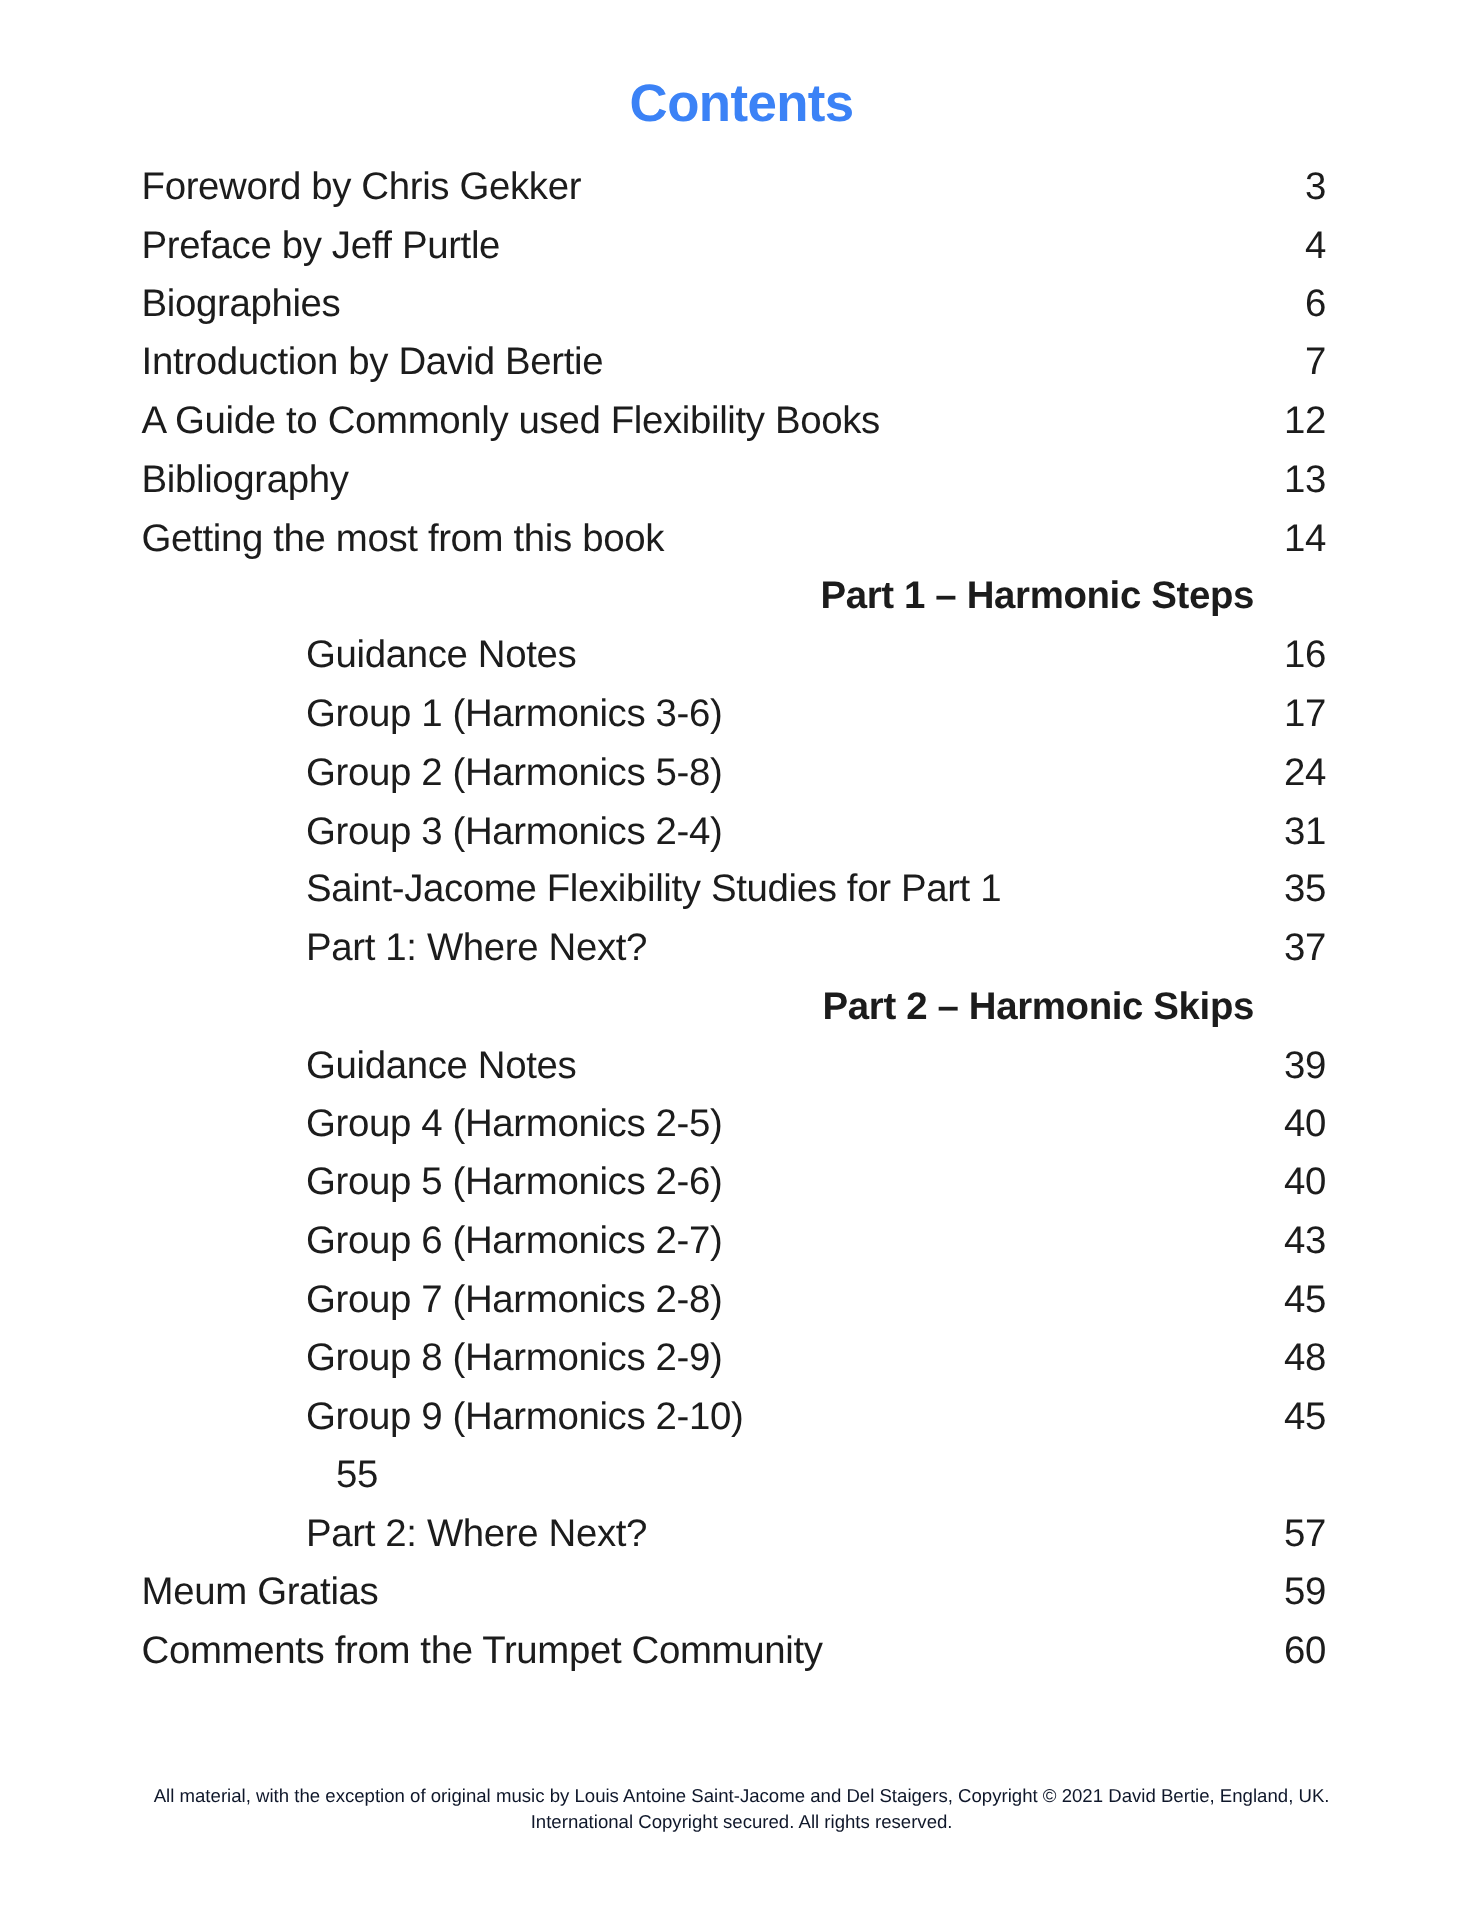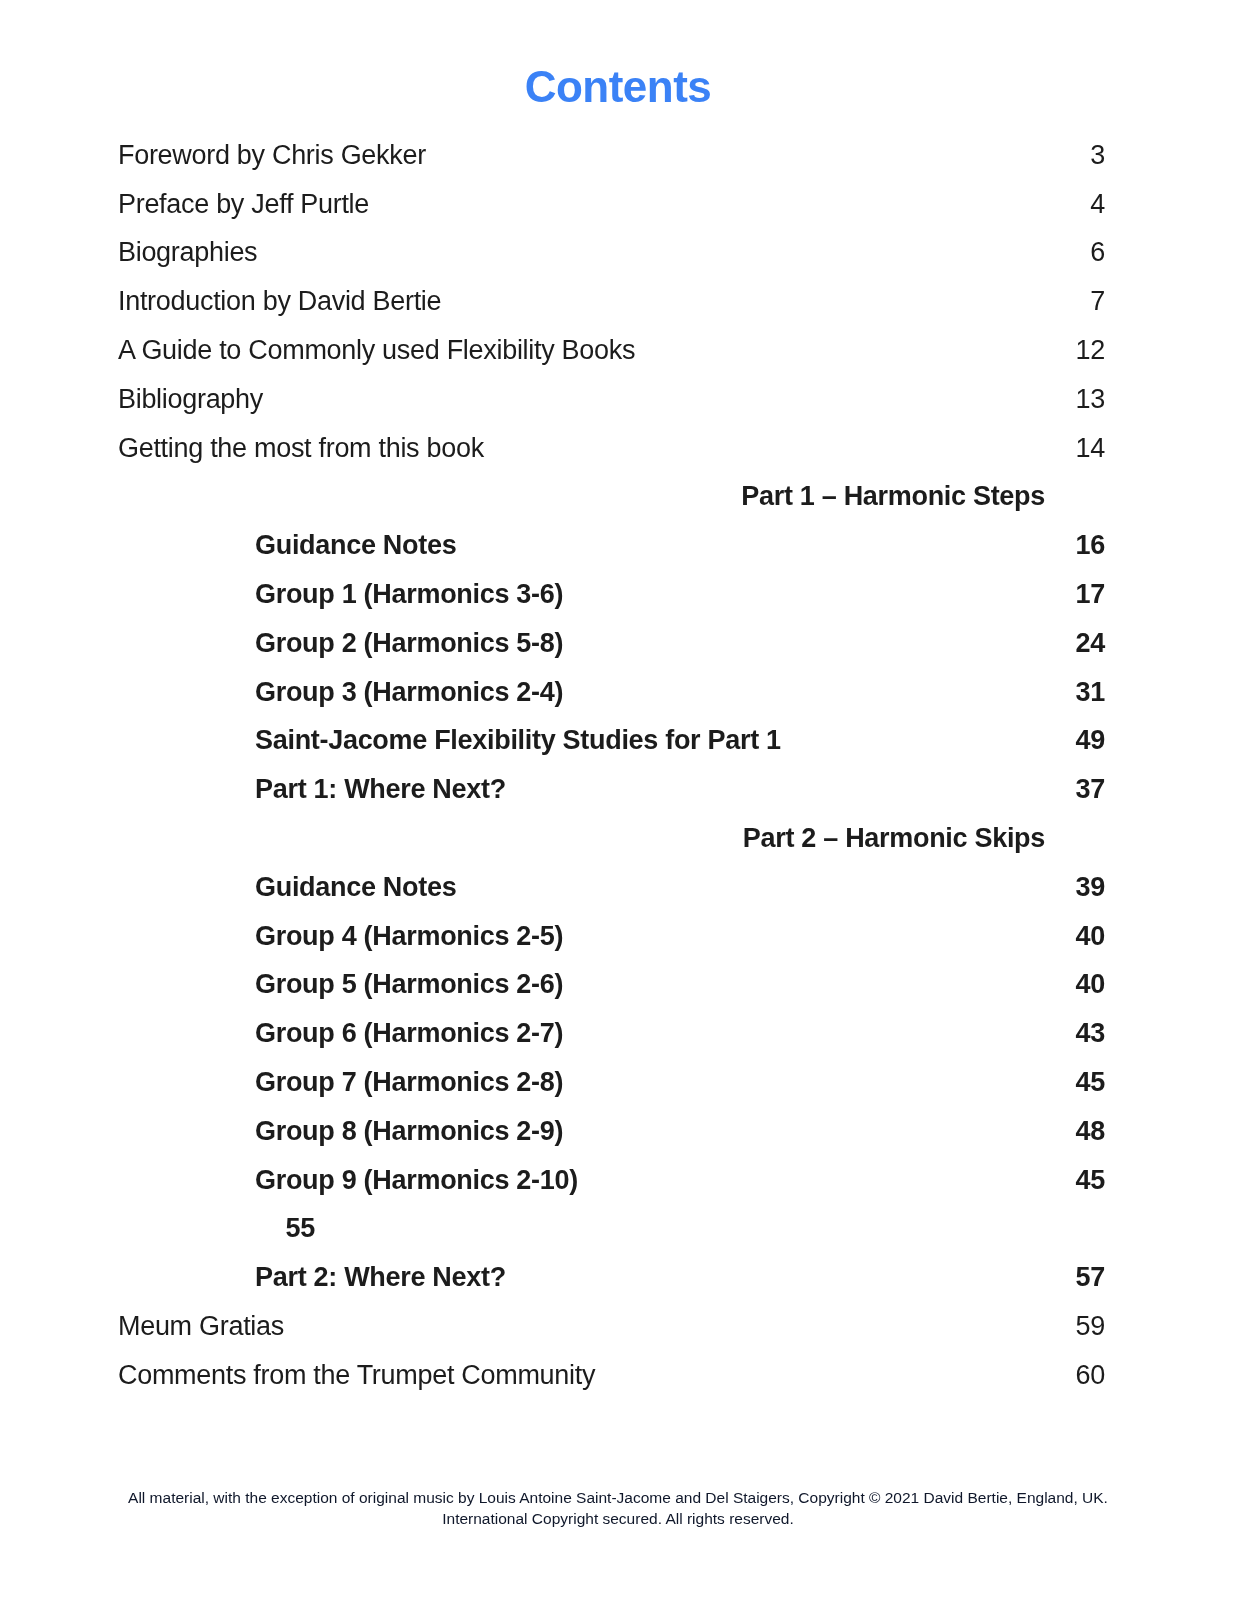--- a/index.html
+++ b/index.html
@@ -36,27 +36,26 @@
     position: absolute;
     top: 131px;
     left: 118px;
     width: 987px;
   }
   .toc-row {
     height: 48.8px;
     display: flex;
     align-items: center;
     justify-content: space-between;
-    font-size: 27px;
+    font-size: 32px;
     letter-spacing: -0.3px;
     white-space: nowrap;
   }
   .toc-row.indent {
     padding-left: 137px;
-    font-weight: bold;
   }
   .toc-row.part {
     font-weight: bold;
     justify-content: flex-end;
   }
   .toc-row .pagenum {
     text-align: right;
     min-width: 60px;
   }
   .footer {
@@ -124,21 +123,21 @@
       <div class="toc-row indent">
         <span class="label">Group 2 (Harmonics 5-8)</span>
         <span class="pagenum">24</span>
       </div>
       <div class="toc-row indent">
         <span class="label">Group 3 (Harmonics 2-4)</span>
         <span class="pagenum">31</span>
       </div>
       <div class="toc-row indent">
         <span class="label">Saint-Jacome Flexibility Studies for Part 1</span>
-        <span class="pagenum">49</span>
+        <span class="pagenum">35</span>
       </div>
       <div class="toc-row indent">
         <span class="label">Part 1: Where Next?</span>
         <span class="pagenum">37</span>
       </div>
       <div class="toc-row part">
         <span class="label">Part 2 – Harmonic Skips</span>
         <span class="pagenum"></span>
       </div>
       <div class="toc-row indent">

